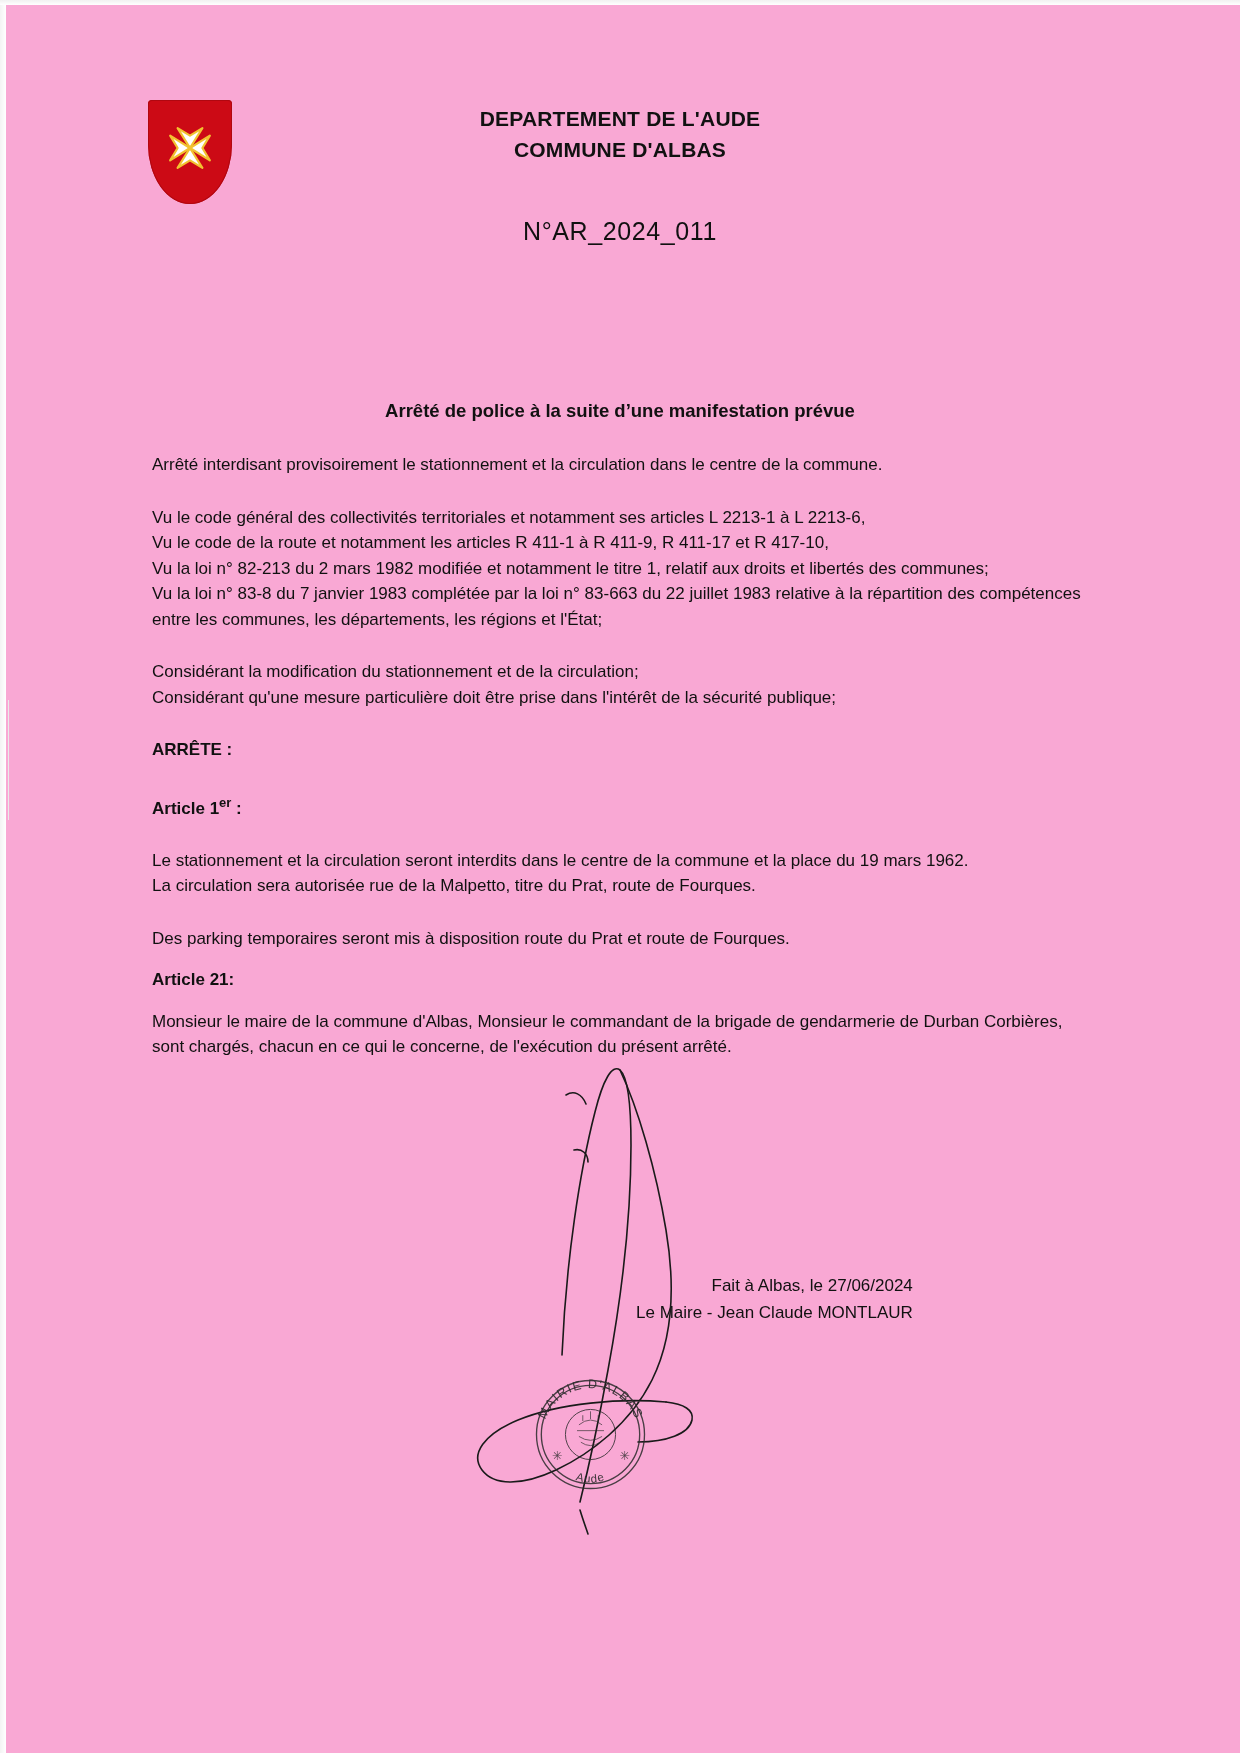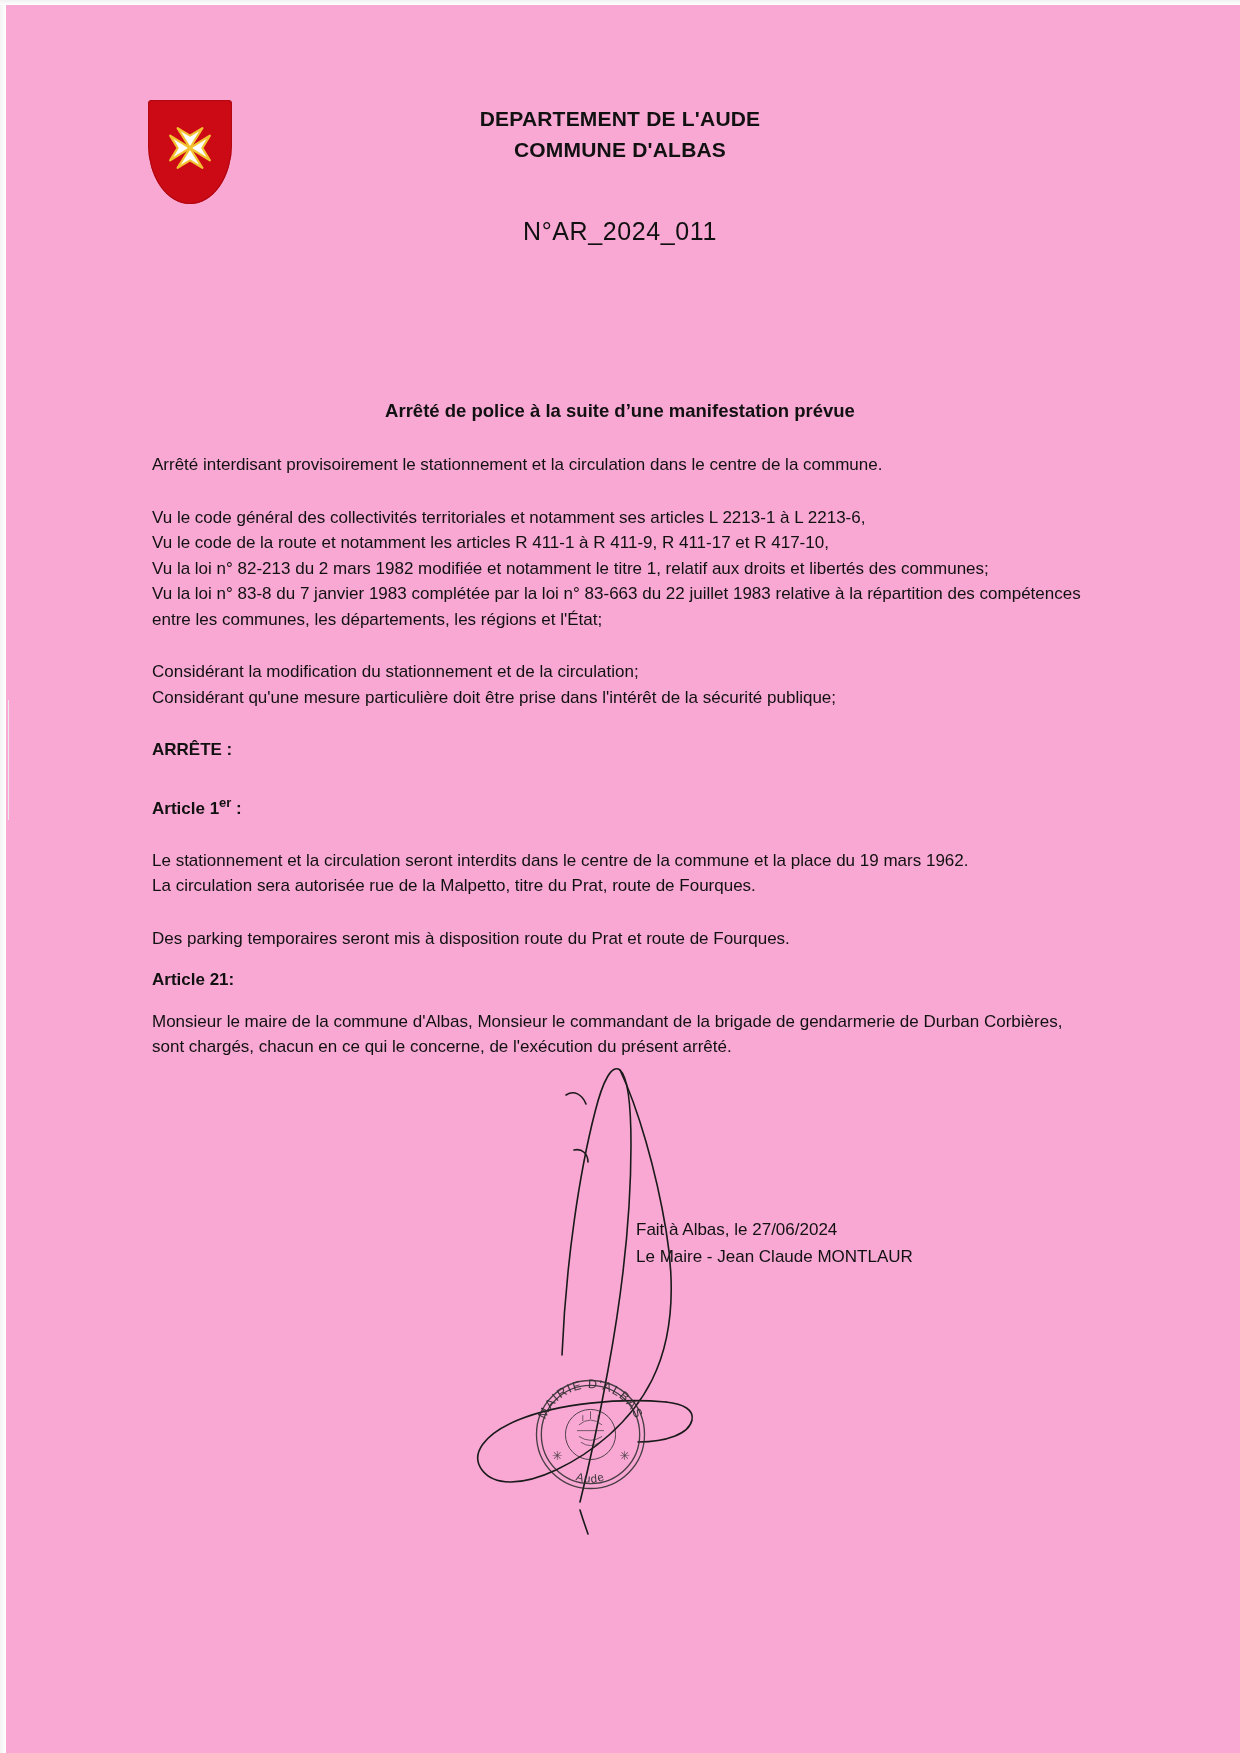--- a/index.html
+++ b/index.html
@@ -120,23 +120,24 @@
 
   .art-head {
     font-weight: bold;
     font-size: 17px;
   }
 
   
   .sign-block {
     position: absolute;
     left: 636px;
-    top: 1216px;
+    top: 1272px;
     font-size: 17px;
     line-height: 27px;
+    text-align: right;
   }
 
   
   .sig-draw {
     position: absolute;
     left: 470px;
     top: 1050px;
     width: 300px;
     height: 530px;
     pointer-events: none;

